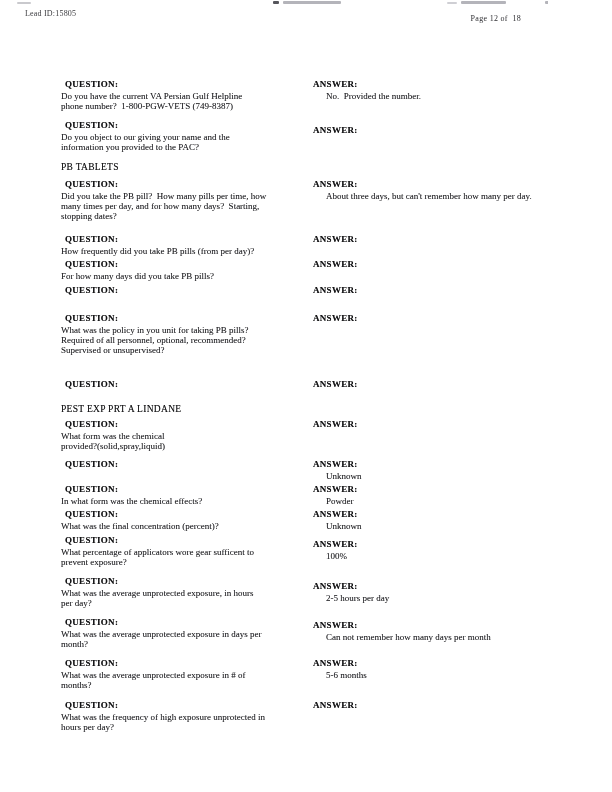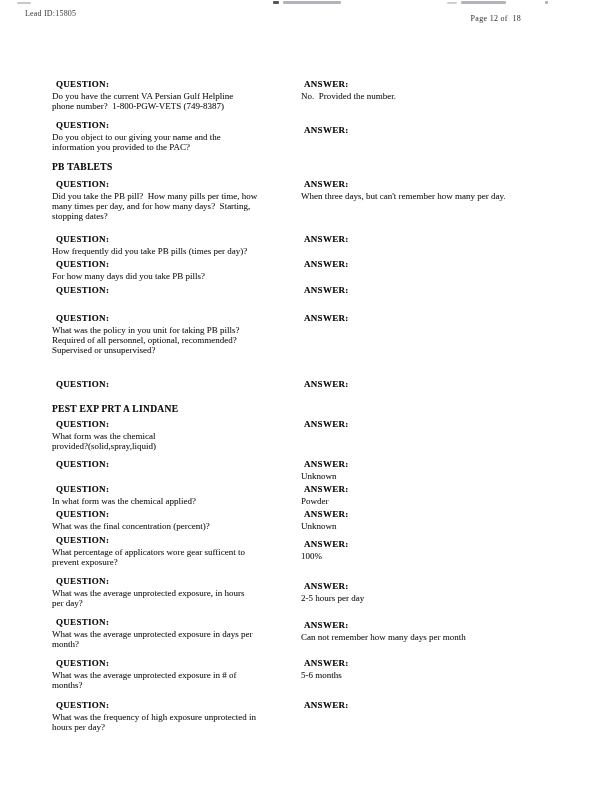--- a/index.html
+++ b/index.html
@@ -22,40 +22,40 @@
     font-size: 8px; color: #3a3a3e; letter-spacing: 0.2px;
     white-space: pre;
   }
   .hdr-right {
     position: absolute; right: 27px; top: 14px;
     font-size: 8px; color: #2e2e32; letter-spacing: 0.3px;
     white-space: pre;
   }
 
   .content {
-    position: absolute; left: 52px; top: 0; width: 512px; height: 792px;
+    position: absolute; left: 61px; top: 0; width: 512px; height: 792px;
   }
   .row {
     position: absolute; left: 0; width: 512px;
     display: grid; grid-template-columns: 248px 1fr;
   }
   .h {
     font-weight: bold; font-size: 9px; line-height: 13px;
     padding-left: 4px; letter-spacing: 0.3px; color: #121214;
     text-shadow: 0 0 0.4px rgba(0,0,0,0.45);
   }
   .t {
     font-size: 9px; line-height: 10px; white-space: pre-wrap;
     color: #222226; text-shadow: 0 0 0.3px rgba(0,0,0,0.3);
     padding-right: 4px;
   }
-  .a .t { padding-left: 1px; }
+  .a .t { padding-left: 1px; margin-left: 16px; }
   .section {
     position: absolute; left: 0;
-    font-weight: bold; font-size: 9.5px; letter-spacing: 0.3px;
+    font-weight: normal; font-size: 9.5px; letter-spacing: 0.3px;
     color: #121214; text-shadow: 0 0 0.4px rgba(0,0,0,0.45);
   }
 </style>
 </head>
 <body>
 
 <div class="page">
 
   <div class="art" style="left:17px;top:2px;width:14px;height:2px;background:#c9c9cd;"></div>
   <div class="art" style="left:273px;top:1px;width:6px;height:3px;background:#56565c;"></div>
@@ -97,28 +97,28 @@
 
     <div class="row" style="top:178px">
       <div class="q">
         <div class="h">QUESTION:</div>
         <div class="t">Did you take the PB pill?  How many pills per time, how
 many times per day, and for how many days?  Starting,
 stopping dates?</div>
       </div>
       <div class="a">
         <div class="h">ANSWER:</div>
-        <div class="t">When three days, but can't remember how many per day.</div>
+        <div class="t">About three days, but can't remember how many per day.</div>
       </div>
     </div>
 
     <div class="row" style="top:233px">
       <div class="q">
         <div class="h">QUESTION:</div>
-        <div class="t">How frequently did you take PB pills (times per day)?</div>
+        <div class="t">How frequently did you take PB pills (from per day)?</div>
       </div>
       <div class="a">
         <div class="h">ANSWER:</div>
         <div class="t"></div>
       </div>
     </div>
 
     <div class="row" style="top:258px">
       <div class="q">
         <div class="h">QUESTION:</div>
@@ -181,21 +181,21 @@
       </div>
       <div class="a">
         <div class="h">ANSWER:</div>
         <div class="t">Unknown</div>
       </div>
     </div>
 
     <div class="row" style="top:483px">
       <div class="q">
         <div class="h">QUESTION:</div>
-        <div class="t">In what form was the chemical applied?</div>
+        <div class="t">In what form was the chemical effects?</div>
       </div>
       <div class="a">
         <div class="h">ANSWER:</div>
         <div class="t">Powder</div>
       </div>
     </div>
 
     <div class="row" style="top:508px">
       <div class="q">
         <div class="h">QUESTION:</div>

